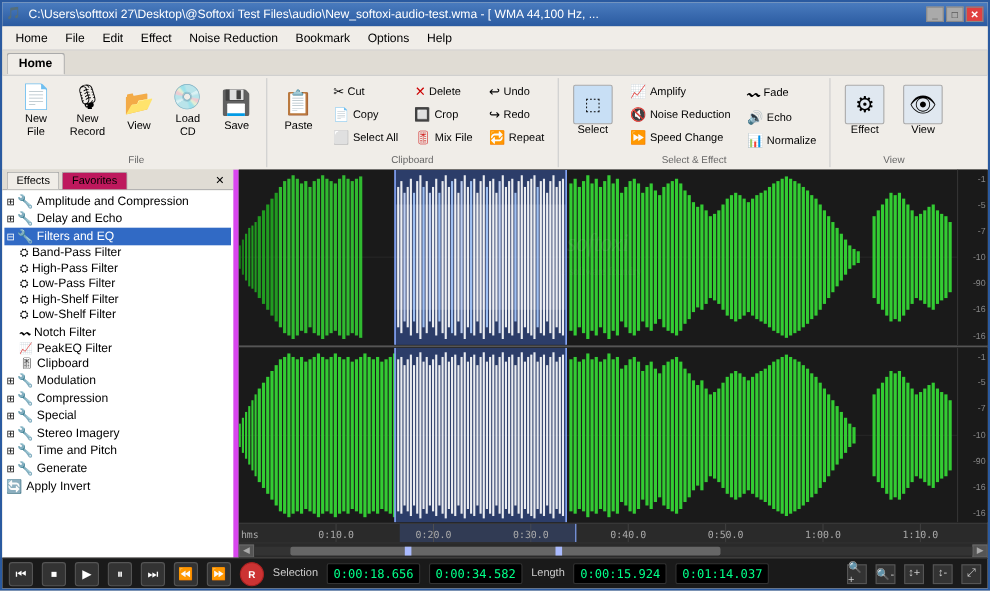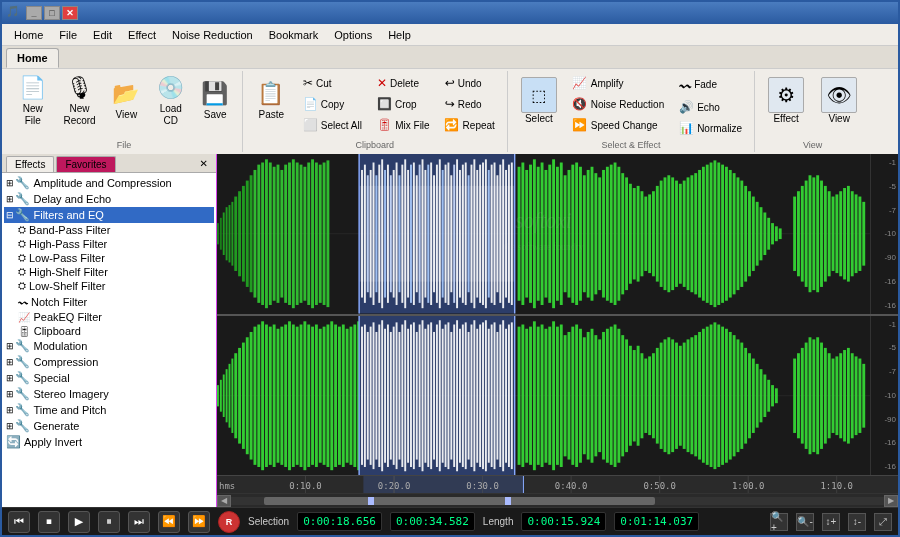--- a/index.html
+++ b/index.html
@@ -64,21 +64,21 @@
       display: flex; align-items: center; gap: 3px; padding: 2px 5px;
       cursor: pointer; border-radius: 2px; border: 1px solid transparent;
       font-size: 10px; white-space: nowrap;
     }
     .ribbon-btn-small .icon { font-size: 12px; }
 
     .ribbon-col { display: flex; flex-direction: column; gap: 1px; }
 
     
     .left-panel {
-      width: 215px; background: #f0ede8; border-right: 1px solid #d946ef;
+      width: 215px; background: #f0ede8; border-right: 5px solid #d946ef;
       display: flex; flex-direction: column;
     }
     .panel-tabs {
       display: flex; background: #e0dcd4; border-bottom: 1px solid #aaa; padding: 2px 4px 0;
     }
     .panel-tab {
       padding: 2px 8px; font-size: 10px; cursor: pointer; background: #be185d;
       border: 1px solid #aaa; border-bottom: none; margin-right: 2px;
       border-radius: 2px 2px 0 0;
     }
@@ -133,20 +133,21 @@
 
     .ribbon-section { display: flex; flex-direction: column; }
   </style>
 </head>
 <body>
 
 <div class="app-wrapper">
 
   <div class="title-bar">
     <span class="title-bar-icon">🎵</span>
+    <span class="title-bar-text">C:\Users\softtoxi 27\Desktop\@Softoxi Test Files\audio\New_softoxi-audio-test.wma - [ WMA 44,100 Hz, ...</span>
     <div class="title-bar-buttons">
       <div class="title-btn">_</div>
       <div class="title-btn">□</div>
       <div class="title-btn close">✕</div>
     </div>
   </div>
 
   <div class="menu-bar">
     <span class="menu-item">Home</span>
     <span class="menu-item">File</span>

